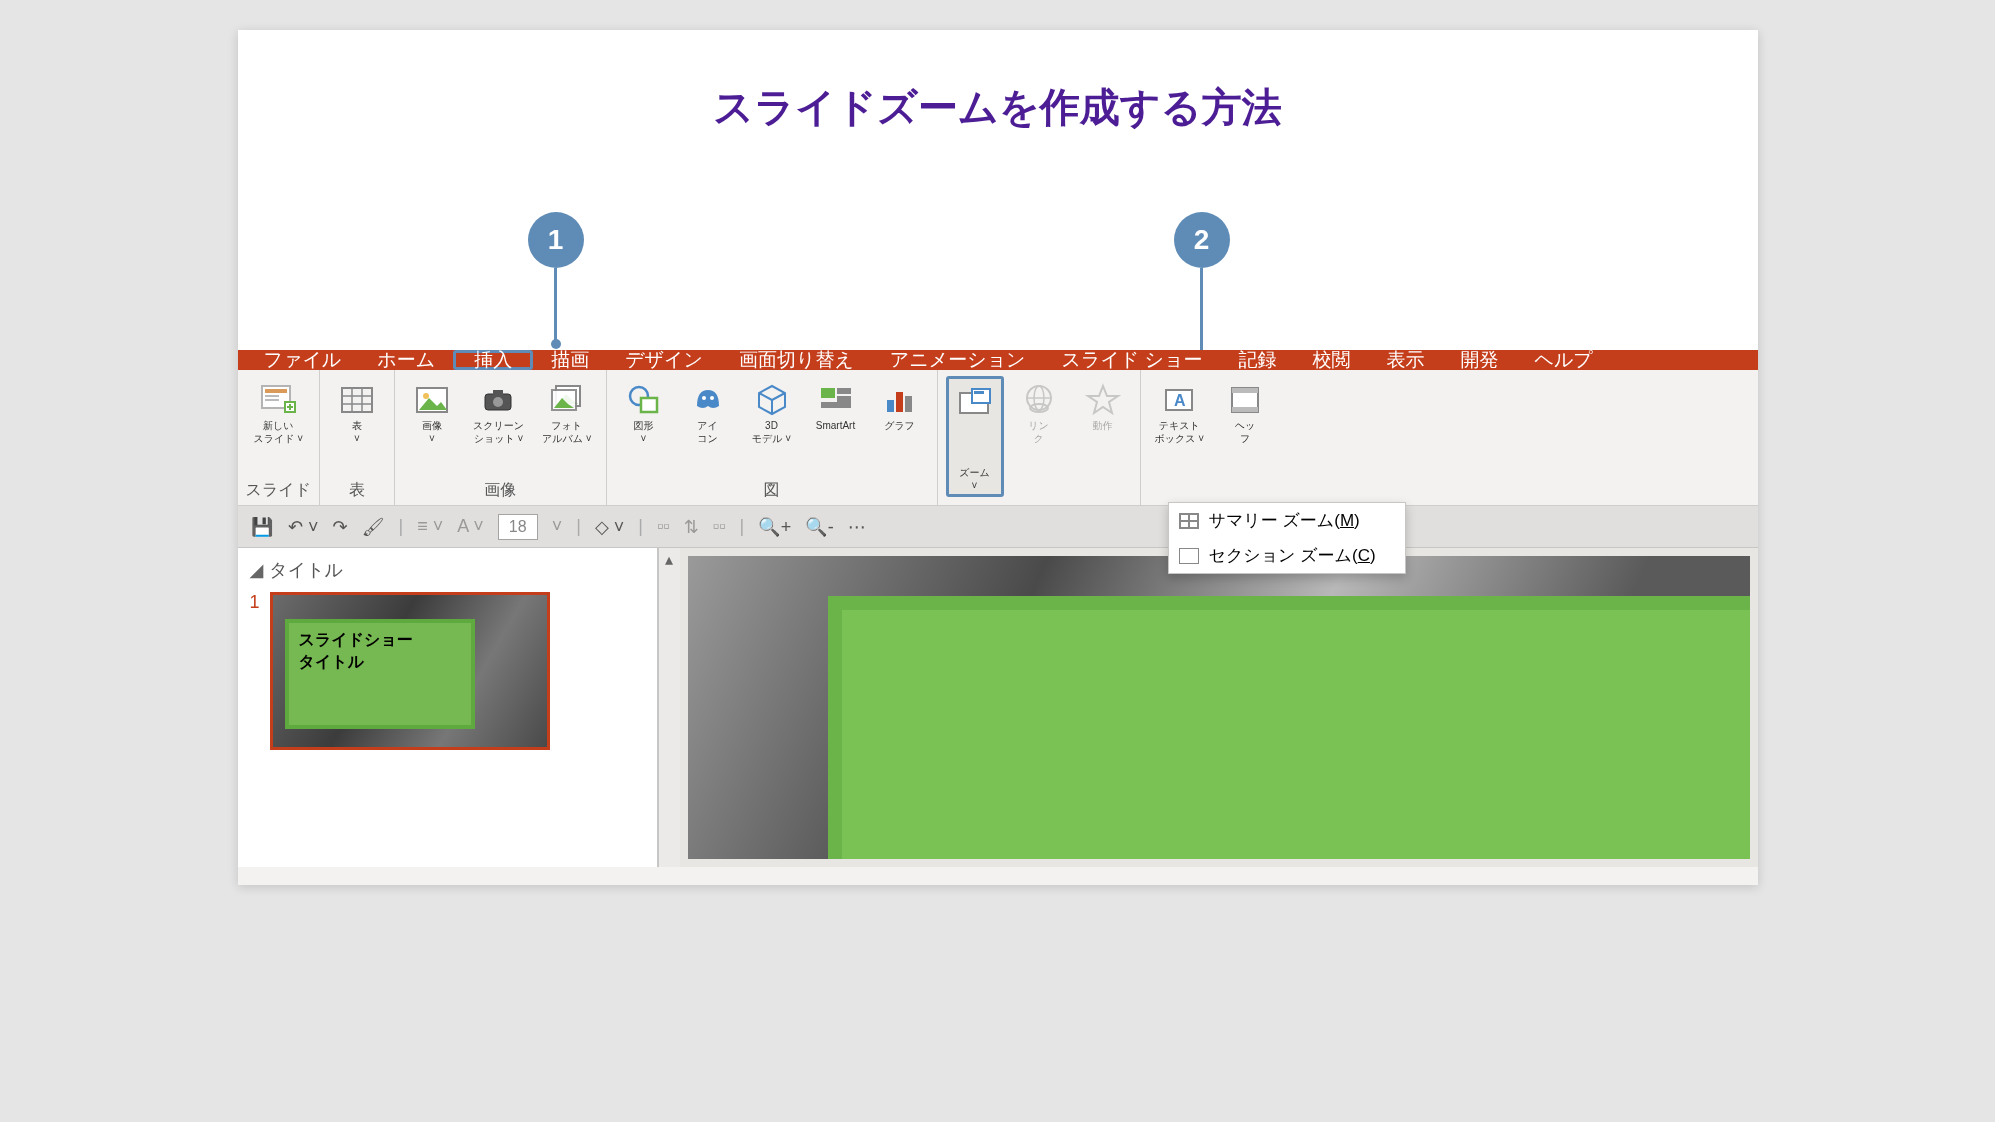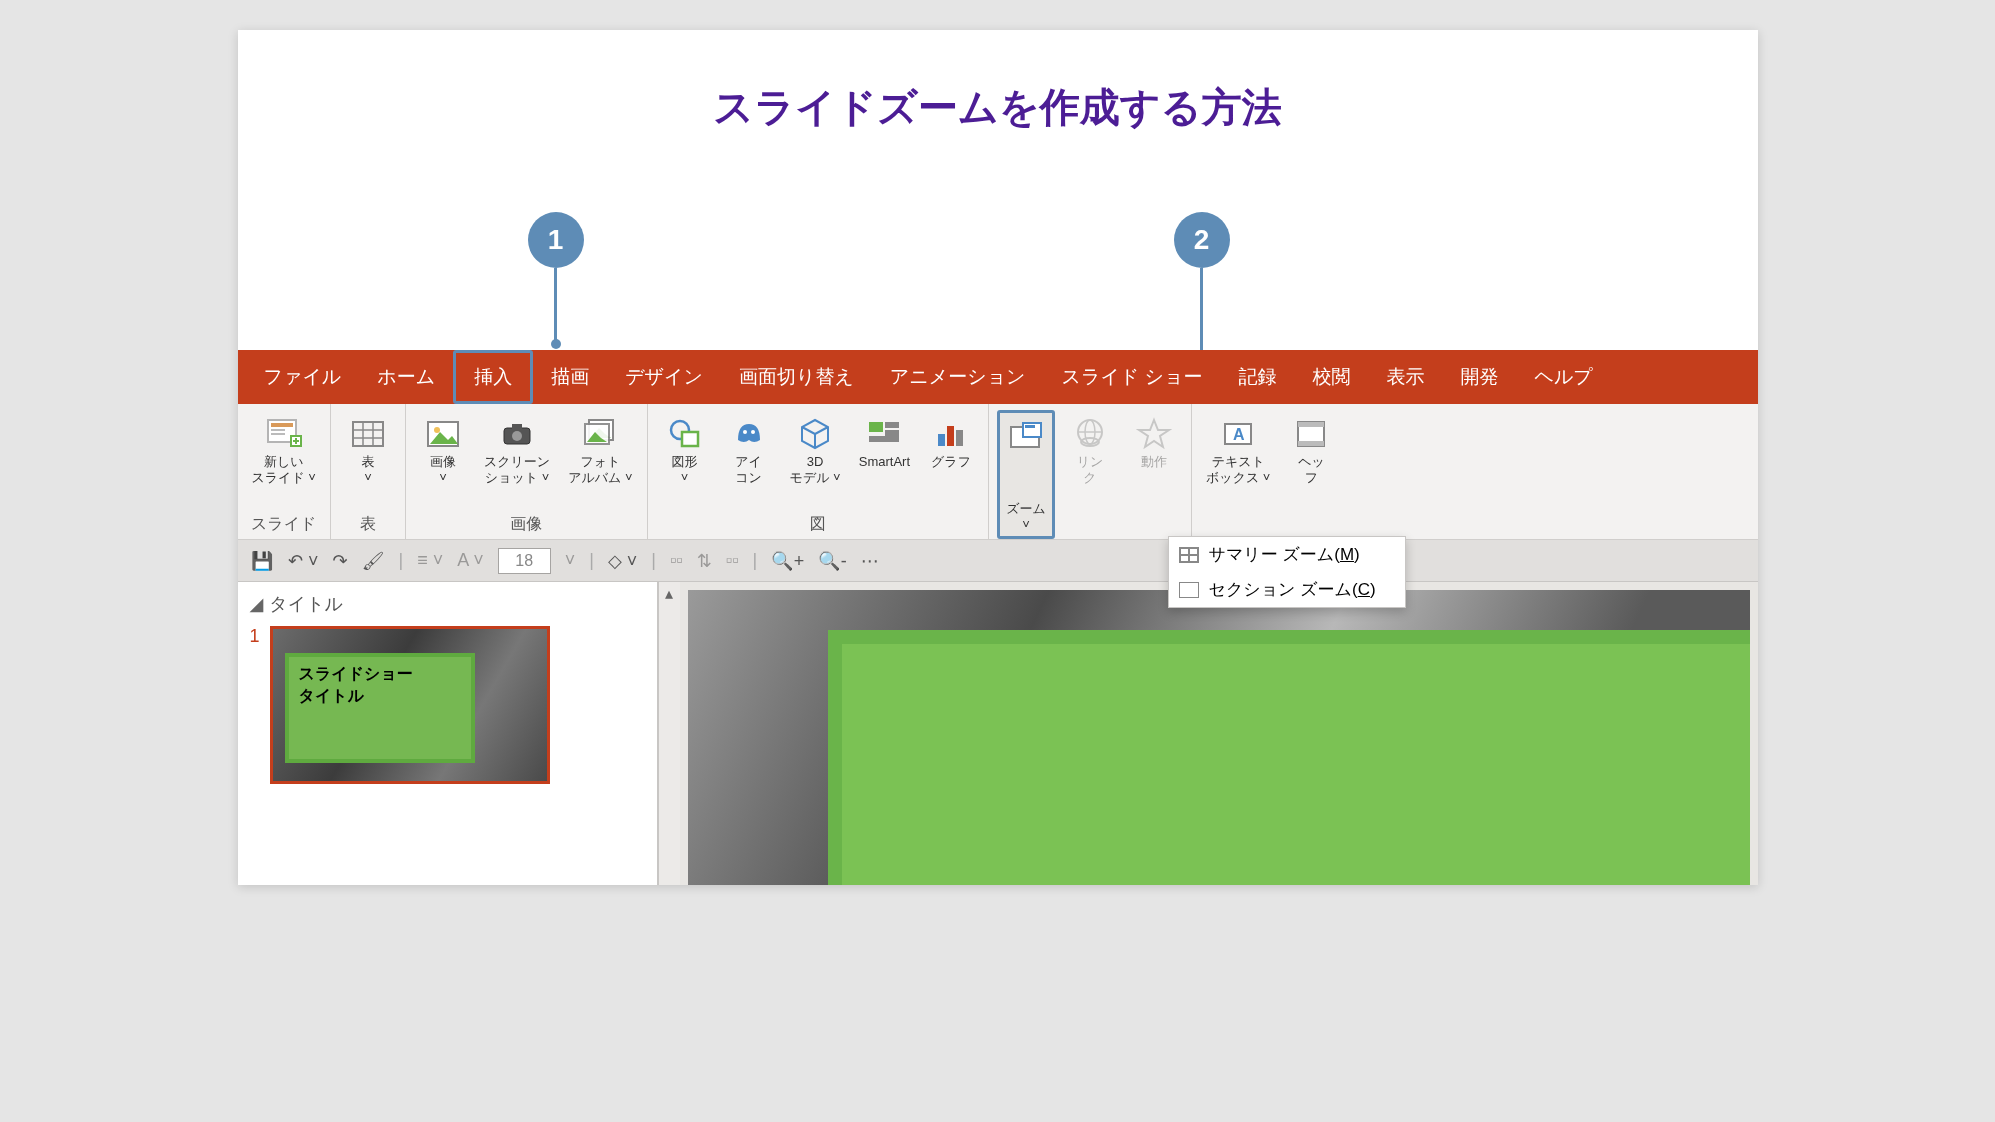--- a/index.html
+++ b/index.html
@@ -67,21 +67,21 @@
     left: 0; right: 0;
     top: 320px;
     bottom: 0;
     background: #f3f2f1;
   }
 
   
   .ribbon-tabs {
     display: flex;
     background: #c43e1c;
-    height: 54px;
+    height: 20px;
     align-items: stretch;
     padding-left: 8px;
   }
   .rtab {
     display: flex;
     align-items: center;
     padding: 0 18px;
     color: #fff;
     font-size: 19px;
     cursor: pointer;
@@ -131,21 +131,21 @@
     min-width: 58px;
   }
   .rbtn-icon {
     width: 38px; height: 38px;
     display: flex;
     align-items: center;
     justify-content: center;
     margin-bottom: 2px;
   }
   .rbtn-label {
-    font-size: 13px;
+    font-size: 10px;
     color: #333;
     text-align: center;
     line-height: 1.25;
     white-space: pre-line;
   }
   .rbtn.highlighted {
     border: 3px solid #5e8cb6;
     border-radius: 3px;
     background: #e8e6e3;
     gap: 44px;
@@ -191,21 +191,21 @@
     padding: 0 14px;
     font-size: 18px;
     color: #555;
     border-bottom: 1px solid #c8c6c4;
   }
   .qat .sep { color: #aaa; }
   .qat-btn { cursor: pointer; display:flex; align-items:center; gap:4px; }
   .fontsize-box {
     border: 1px solid #a6a4a2;
     background: #fff;
-    width: 53px; height: 26px;
+    width: 40px; height: 26px;
     display: flex; align-items:center; justify-content:center;
     font-size: 16px; color: #888;
   }
 
   
   .edit-area {
     display: flex;
     flex: 1;
     height: calc(100% - 38px - 136px - 42px);
     background: #e8e6e3;

